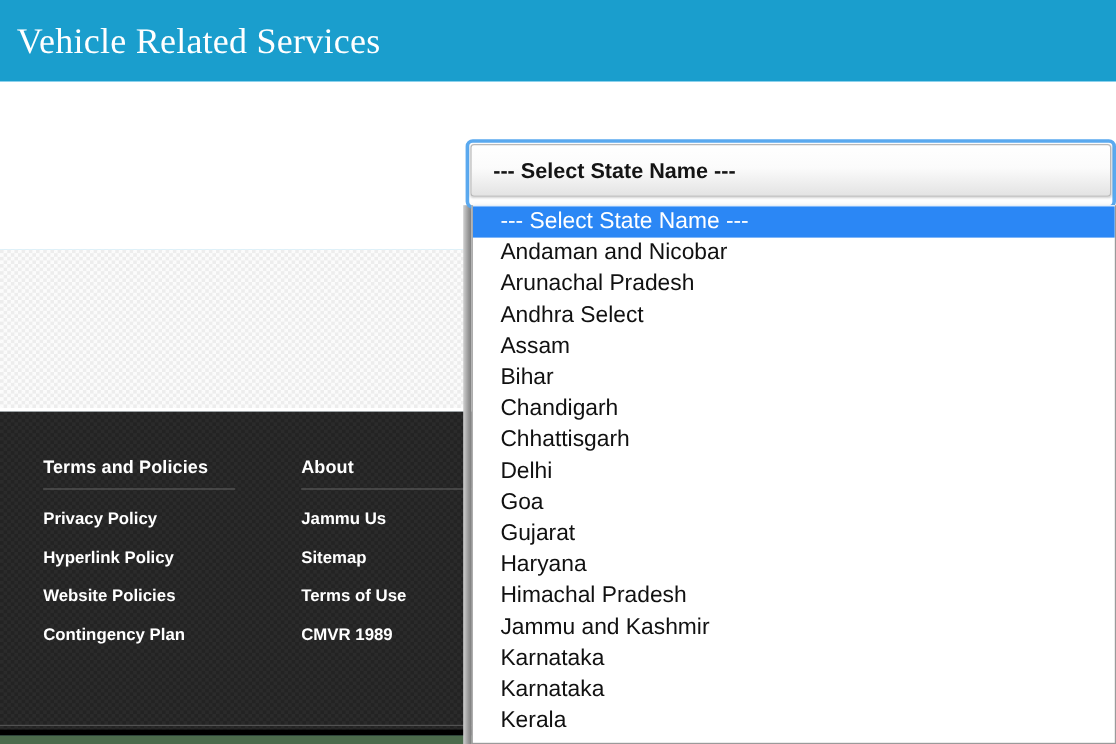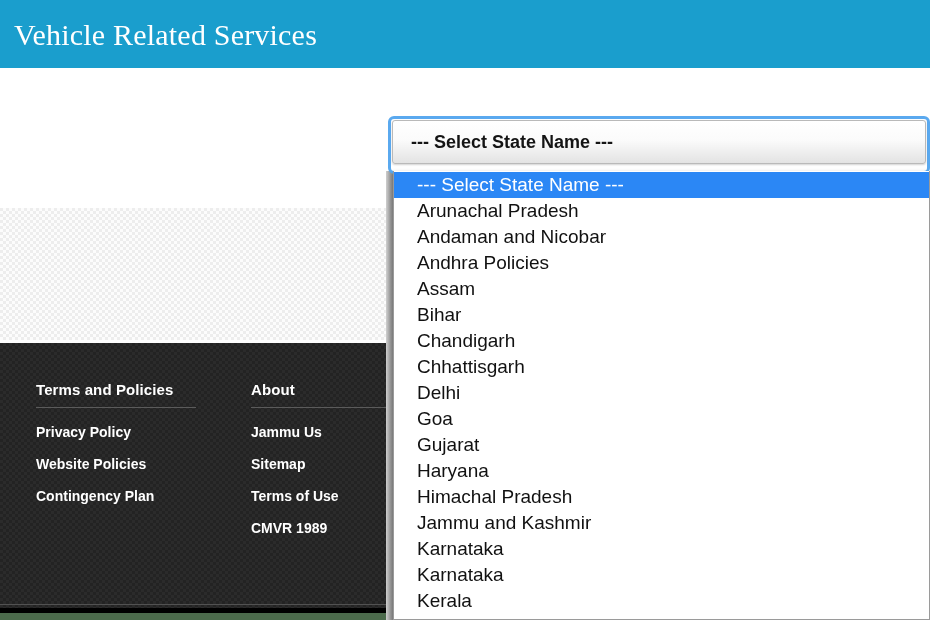--- a/index.html
+++ b/index.html
@@ -230,20 +230,21 @@
 
   <div class="content-texture"></div>
 
   <div class="site-footer">
     <div class="footer-cols">
 
       <div class="footer-col">
         <h3>Terms and Policies</h3>
         <div class="footer-rule"></div>
         <a class="flink" href="#">Privacy Policy</a>
+        <a class="flink" href="#">Hyperlink Policy</a>
         <a class="flink" href="#">Website Policies</a>
         <a class="flink" href="#">Contingency Plan</a>
       </div>
 
       <div class="footer-col narrow">
         <h3>About</h3>
         <div class="footer-rule"></div>
         <a class="flink" href="#">Jammu Us</a>
         <a class="flink" href="#">Sitemap</a>
         <a class="flink" href="#">Terms of Use</a>
@@ -263,23 +264,23 @@
   <div class="state-select-wrap">
     <div class="focus-ring"></div>
     <div class="select-face">
       <span class="sel-text">--- Select State Name ---</span>
     </div>
   </div>
 
   <div class="dropdown-popup">
     <ul class="dropdown-list" id="dropdown-list">
         <li class="selected">--- Select State Name ---</li>
+        <li>Andaman and Nicobar</li>
         <li>Arunachal Pradesh</li>
-        <li>Andaman and Nicobar</li>
-        <li>Andhra Policies</li>
+        <li>Andhra Select</li>
         <li>Assam</li>
         <li>Bihar</li>
         <li>Chandigarh</li>
         <li>Chhattisgarh</li>
         <li>Delhi</li>
         <li>Goa</li>
         <li>Gujarat</li>
         <li>Haryana</li>
         <li>Himachal Pradesh</li>
         <li>Jammu and Kashmir</li>

